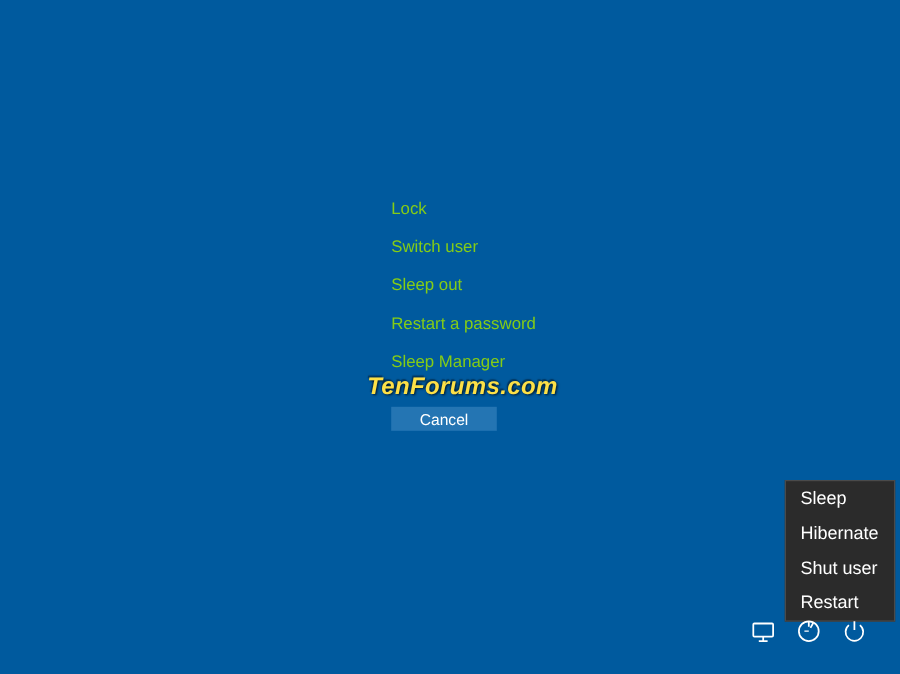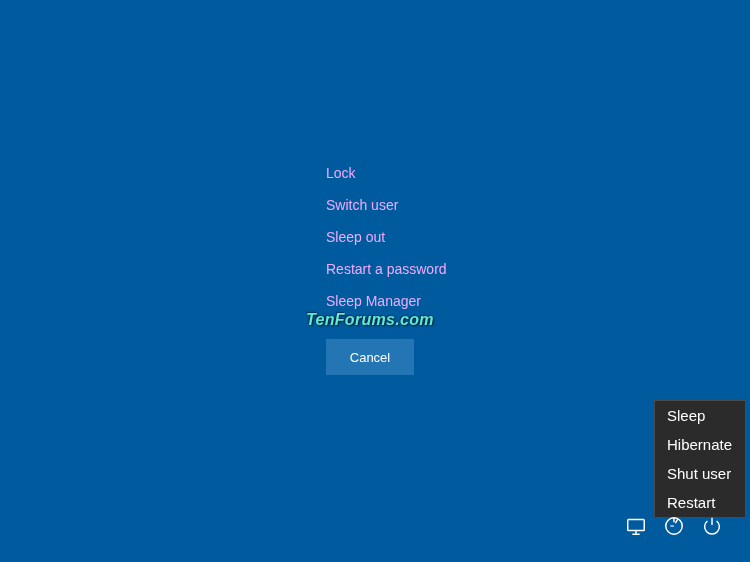--- a/index.html
+++ b/index.html
@@ -16,44 +16,44 @@
       overflow: hidden;
     }
     .menu-container {
       position: absolute;
       left: 326px;
       top: 157px;
       display: flex;
       flex-direction: column;
     }
     .menu-item {
-      color: #f0abfc;
+      color: #84cc16;
       font-size: 14px;
       font-weight: 400;
       padding: 8px 0;
       cursor: pointer;
       white-space: nowrap;
     }
     .watermark {
       position: absolute;
       left: 306px;
       top: 311px;
-      color: #5eead4;
+      color: #fde047;
       font-weight: 700;
-      font-size: 16px;
+      font-size: 20px;
       text-shadow: 1px 1px 2px rgba(0,0,0,0.7), -1px -1px 1px rgba(0,0,0,0.4);
       font-style: italic;
       letter-spacing: 0.3px;
     }
     .cancel-button {
       position: absolute;
       left: 326px;
       top: 339px;
       width: 88px;
-      height: 36px;
+      height: 20px;
       background: #2475b3;
       color: #ffffff;
       font-size: 13px;
       border: none;
       cursor: pointer;
       display: flex;
       align-items: center;
       justify-content: center;
       font-family: inherit;
     }

